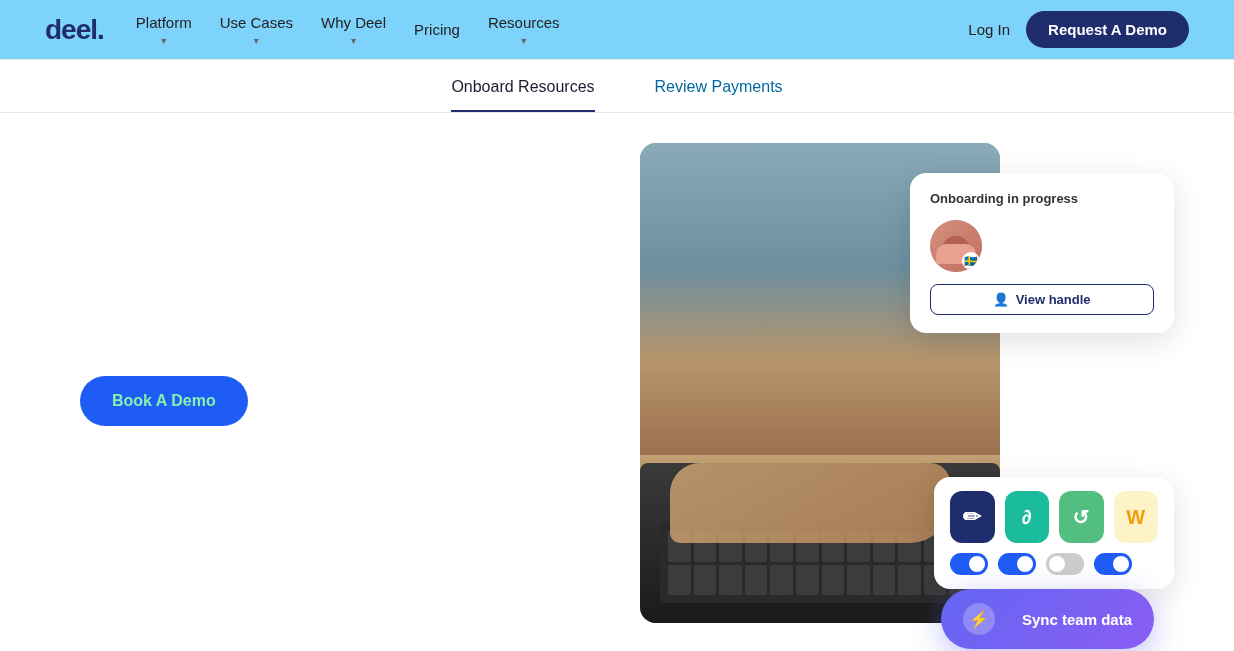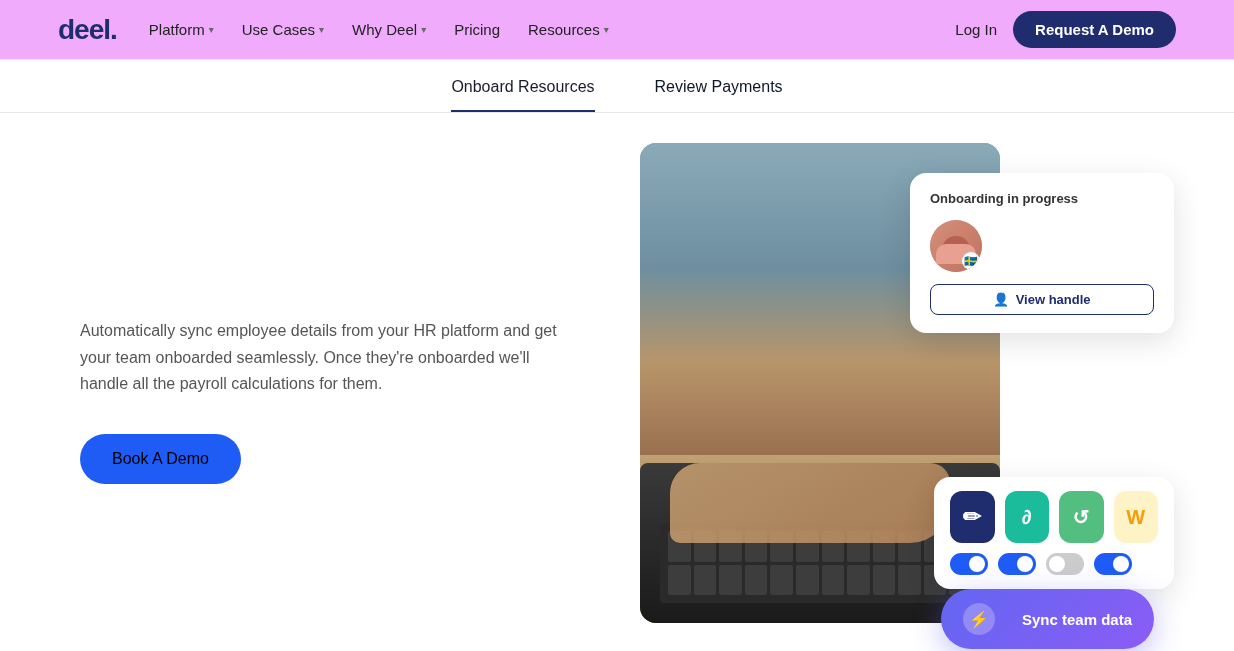--- a/index.html
+++ b/index.html
@@ -1,46 +1,46 @@
 <!DOCTYPE html>
 <html><head>
   <meta charset="utf-8">
   <style>
     * { margin: 0; padding: 0; box-sizing: border-box; }
     body { font-family: -apple-system, BlinkMacSystemFont, 'Segoe UI', sans-serif; background: #fff; width: 1234px; height: 651px; overflow: hidden; }
 
     
     nav {
       display: flex; align-items: center; justify-content: space-between;
-      padding: 0 58px; height: 60px; border-bottom: 1px solid #e8e8e8;
-      position: relative; z-index: 10; background: #f0abfc;
+      padding: 0 45px; height: 60px; border-bottom: 1px solid #e8e8e8;
+      position: relative; z-index: 10; background: #7dd3fc;
     }
     .nav-left { display: flex; align-items: center; gap: 32px; }
     .nav-logo { font-size: 28px; font-weight: 800; color: #1f2d6e; letter-spacing: -1px; }
     .nav-menu { display: flex; align-items: center; gap: 28px; }
     .nav-item {
       display: flex; align-items: center; gap: 4px;
-      font-size: 15px; color: #222; cursor: pointer; font-weight: 500;
+      font-size: 15px; color: #222; cursor: pointer; font-weight: 500; flex-direction: column;
     }
     .chevron { font-size: 10px; color: #666; }
     .nav-right { display: flex; align-items: center; gap: 16px; }
     .btn-login { font-size: 15px; color: #222; cursor: pointer; font-weight: 500; background: none; border: none; }
     .btn-demo {
       background: #1f2d6e; color: #fff; border: none; border-radius: 50px;
       padding: 10px 22px; font-size: 15px; font-weight: 600; cursor: pointer;
     }
 
     
     .tabs-section {
       display: flex; justify-content: center; align-items: center;
       gap: 60px; padding: 18px 0 0; border-bottom: 1px solid #e8e8e8;
       background: #fff;
     }
     .tab {
-      font-size: 16px; color: #0f172a; cursor: pointer; padding-bottom: 14px;
+      font-size: 16px; color: #0369a1; cursor: pointer; padding-bottom: 14px;
       border-bottom: 2px solid transparent; font-weight: 500;
     }
     .tab.active { color: #1a1a2e; border-bottom: 2px solid #1f2d6e; }
 
     
     .main {
       display: flex; align-items: center;
       padding: 40px 80px 0;
       height: calc(651px - 60px - 55px);
       gap: 60px;
@@ -48,22 +48,22 @@
     .left-panel { flex: 0 0 500px; }
     .main-title {
       font-size: 42px; font-weight: 800; color: #1a1a2e; line-height: 1.15;
       margin-bottom: 24px;
     }
     .main-desc {
       font-size: 16px; color: #555; line-height: 1.65;
       margin-bottom: 36px; max-width: 480px;
     }
     .btn-book {
-      background: #1f5cf6; color: #000000; border: none; border-radius: 50px;
-      padding: 16px 32px; font-size: 16px; font-weight: 400; cursor: pointer;
+      background: #1f5cf6; color: #86efac; border: none; border-radius: 50px;
+      padding: 16px 32px; font-size: 16px; font-weight: 700; cursor: pointer;
     }
 
     
     .right-panel { flex: 1; position: relative; height: 100%; }
     .hero-img-container {
       position: absolute; left: 0; top: -10px;
       width: 360px; height: 480px; border-radius: 16px; overflow: hidden;
       background: linear-gradient(135deg, #b0bec5 0%, #90a4ae 50%, #78909c 100%);
     }
     
@@ -192,21 +192,20 @@
 </nav>
 
 <div class="tabs-section">
   <div class="tab active">Onboard Resources</div>
   <div class="tab">Review Payments</div>
 </div>
 
 <div class="main">
 
   <div class="left-panel">
-    <p class="main-desc">Automatically sync employee details from your HR platform and get your team onboarded seamlessly. Once they're onboarded we'll handle all the payroll calculations for them.</p>
     <button class="btn-book">Book A Demo</button>
   </div>
 
   <div class="right-panel">
 
     <div class="hero-img-container">
       <div class="person-bg">
 
         <div style="position:absolute;top:0;left:0;right:0;height:65%;background:linear-gradient(180deg,#8aaab8 0%,#6d8fa0 40%,#b8956a 70%,#9a7050 100%);"></div>
         <div class="laptop-area">

